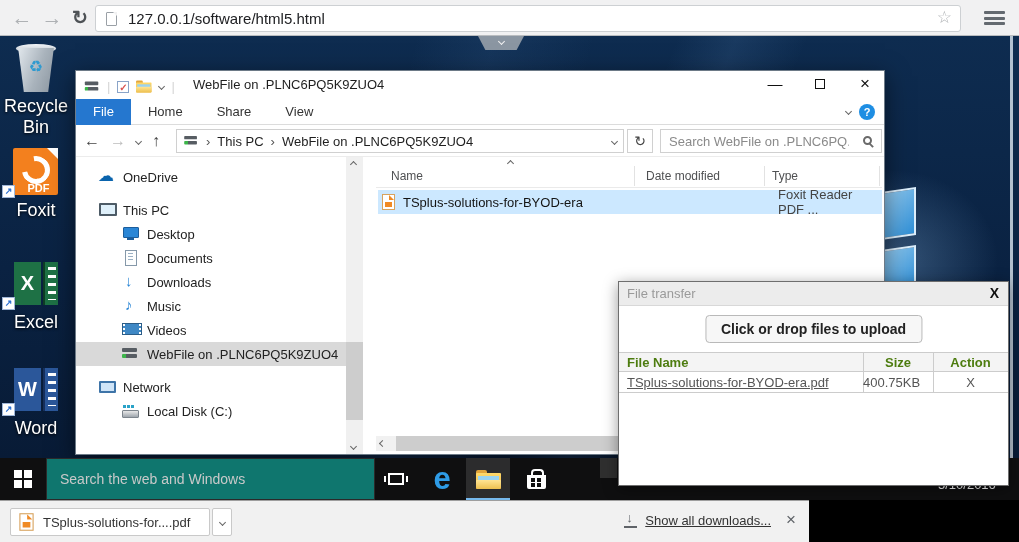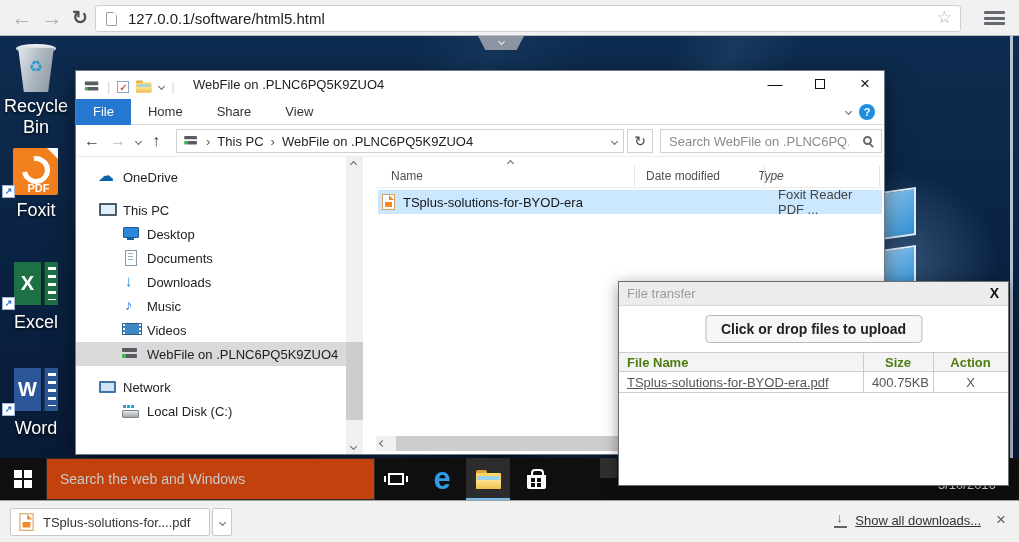--- a/index.html
+++ b/index.html
@@ -142,21 +142,21 @@
   [data-icon="network"] .mi::before{content:"";position:absolute;left:1px;top:2px;width:13px;height:8px;border:2px solid #3e74a8;background:#cfe4f7;border-radius:1px;}
   [data-icon="network"] .mi::after{content:"";position:absolute;left:4px;top:12px;width:8px;height:2px;background:#3e74a8;}
 
   .v-scroll{position:absolute;left:270px;top:86px;width:17px;bottom:0;background:#f0f0f0;}
   .v-scroll .chev{position:absolute;left:5px;}
   .v-up{top:5px;} .v-down{bottom:5px;}
   .v-thumb{position:absolute;left:0;top:185px;width:17px;height:78px;background:#cdcdcd;}
 
   .list-head{position:absolute;left:300px;right:2px;top:93px;height:24px;border-bottom:1px solid #eaeaea;color:#4f5052;font-size:12px;}
   .lh{position:absolute;top:5px;}
-  .lh-name{left:15px;} .lh-date{left:270px;} .lh-type{left:382px;font-style:italic;}
+  .lh-name{left:15px;} .lh-date{left:270px;} .lh-type{left:396px;}
   .sort-caret{position:absolute;left:132px;top:-3px;}
   .col-sep{position:absolute;top:2px;width:1px;height:20px;background:#e2e2e2;}
   .cs1{left:258px;} .cs2{left:388px;} .cs3{left:503px;}
   .file-row{position:absolute;left:302px;right:2px;top:119px;height:24px;background:#cce8ff;display:flex;align-items:center;padding-left:4px;}
   .file-row .fname{margin-left:8px;color:#141414;}
   .file-row .ftype{position:absolute;left:400px;color:#444;}
   .h-scroll{position:absolute;left:300px;right:2px;bottom:3px;height:15px;background:#f1f1f1;}
   .h-scroll .chev{position:absolute;left:4px;top:5px;}
   .h-thumb{position:absolute;left:20px;top:0;width:435px;height:15px;background:#cdcdcd;}
 
@@ -168,46 +168,46 @@
   .upload-btn{position:absolute;left:50%;transform:translateX(-50%);top:33px;height:28px;padding:0 15px;background:#f7f7f7;border:1px solid #b9b9b9;border-radius:4px;font-size:14px;font-weight:bold;color:#222;line-height:26px;white-space:nowrap;}
   .t-headrow{position:absolute;left:0;right:0;top:70px;height:20px;background:#f4f4f4;border-top:1px solid #ccc;border-bottom:1px solid #ccc;color:#4d7c0f;font-weight:bold;font-size:13px;}
   .th-name{position:absolute;left:8px;top:2px;}
   .th-size{position:absolute;left:244px;width:70px;top:2px;text-align:center;}
   .th-action{position:absolute;left:314px;right:0;top:2px;text-align:center;}
   .t-lines{position:absolute;top:70px;height:41px;width:1px;background:#ccc;}
   .tl1{left:244px;} .tl2{left:314px;}
   .t-rows{position:absolute;left:0;right:0;top:91px;}
   .t-row{position:relative;height:20px;border-bottom:1px solid #ccc;font-size:13px;color:#555;}
   .t-name{position:absolute;left:8px;top:2px;color:#555;text-decoration:underline;}
-  .t-size{position:absolute;left:244px;width:66px;top:2px;text-align:right;}
+  .t-size{position:absolute;left:244px;width:66px;top:2px;text-align:left;}
   .t-action{position:absolute;left:314px;right:0;top:2px;text-align:center;}
 
   
   .taskbar{position:absolute;left:0;top:458px;width:1019px;height:42px;background:#0f0f10;z-index:3;}
   .start-btn{position:absolute;left:0;top:0;width:46px;height:42px;}
   .start-logo{position:absolute;left:14px;top:12px;width:8px;height:8px;background:#fff;box-shadow:10px 0 0 #fff,0 10px 0 #fff,10px 10px 0 #fff;}
-  .tb-search{position:absolute;left:46px;top:0;width:329px;height:42px;background:#c2410c;border:1px solid #2a2a2a;}
+  .tb-search{position:absolute;left:46px;top:0;width:329px;height:42px;background:#0f766e;border:1px solid #2a2a2a;}
   .tb-search-input{position:absolute;left:13px;top:0;width:290px;height:40px;background:transparent;border:none;outline:none;font-family:"Liberation Sans",sans-serif;font-size:14px;color:#c9c9c9;}
   .tb-search-input::placeholder{color:#c9c9c9;opacity:1;}
   .tb-btn{position:absolute;top:0;width:44px;height:42px;display:flex;align-items:center;justify-content:center;}
   .tb-taskview{left:374px;} .tb-edge{left:420px;} .tb-explorer{left:466px;} .tb-store{left:514px;}
   .tb-btn.active{background:rgba(255,255,255,.12);box-shadow:inset 0 -2px 0 #76b9ed;}
   .tview{position:relative;width:16px;height:12px;border:2px solid #fff;}
   .tview::before{content:"";position:absolute;left:-6px;top:1px;width:2px;height:6px;background:#fff;}
   .tview::after{content:"";position:absolute;right:-6px;top:1px;width:2px;height:6px;background:#fff;}
   .edge-e{color:#2e9be6;font-size:31px;font-weight:bold;line-height:40px;}
   .edge-e::before{content:"e";}
   .store{position:relative;width:19px;height:14px;background:#fff;border-radius:0 0 2px 2px;margin-top:5px;}
   .store::before{content:"";position:absolute;left:4px;top:-6px;width:9px;height:6px;border:2px solid #fff;border-bottom:none;border-radius:4px 4px 0 0;}
   .store::after{content:"";position:absolute;left:4px;top:3px;width:4px;height:4px;background:#101010;box-shadow:6px 0 0 #101010,0 5px 0 #101010,6px 5px 0 #101010;}
   .tray-tile{position:absolute;left:600px;top:0;width:17px;height:20px;background:#2f2f2f;}
   .tb-clock{position:absolute;left:938px;top:19px;color:#f0f0f0;font-size:13px;}
 
   
-  .dl-bar{position:absolute;left:0;top:500px;width:1019px;height:42px;background:#f1f1f1;border-top:1px solid #9e9e9e;z-index:5;}
+  .dl-bar{position:absolute;left:0;top:500px;width:809px;height:42px;background:#f1f1f1;border-top:1px solid #9e9e9e;z-index:5;}
   .dl-item{position:absolute;left:10px;top:7px;height:28px;width:200px;background:#fff;border:1px solid #c9c9c9;border-radius:2px;display:flex;align-items:center;padding-left:9px;}
   .dl-item .pdfico{transform:scale(1.1);}
   .dl-label{margin-left:10px;font-size:13px;color:#333;white-space:nowrap;}
   .dl-dd{position:absolute;left:212px;top:7px;width:20px;height:28px;background:#fff;border:1px solid #c9c9c9;border-radius:2px;display:flex;align-items:center;justify-content:center;}
   .dl-right{position:absolute;right:38px;top:12px;display:flex;align-items:center;gap:8px;}
   .dl-ico{position:relative;width:13px;height:14px;}
   .dl-ico::before{content:"↓";position:absolute;left:2px;top:-4px;font-size:13px;font-weight:bold;color:#5f6368;}
   .dl-ico::after{content:"";position:absolute;left:0;bottom:0;width:13px;height:2px;background:#5f6368;}
   .dl-show{font-size:13px;color:#333;text-decoration:underline;white-space:nowrap;}
   .dl-close{position:absolute;right:13px;top:9px;font-size:17px;color:#5f6368;}

